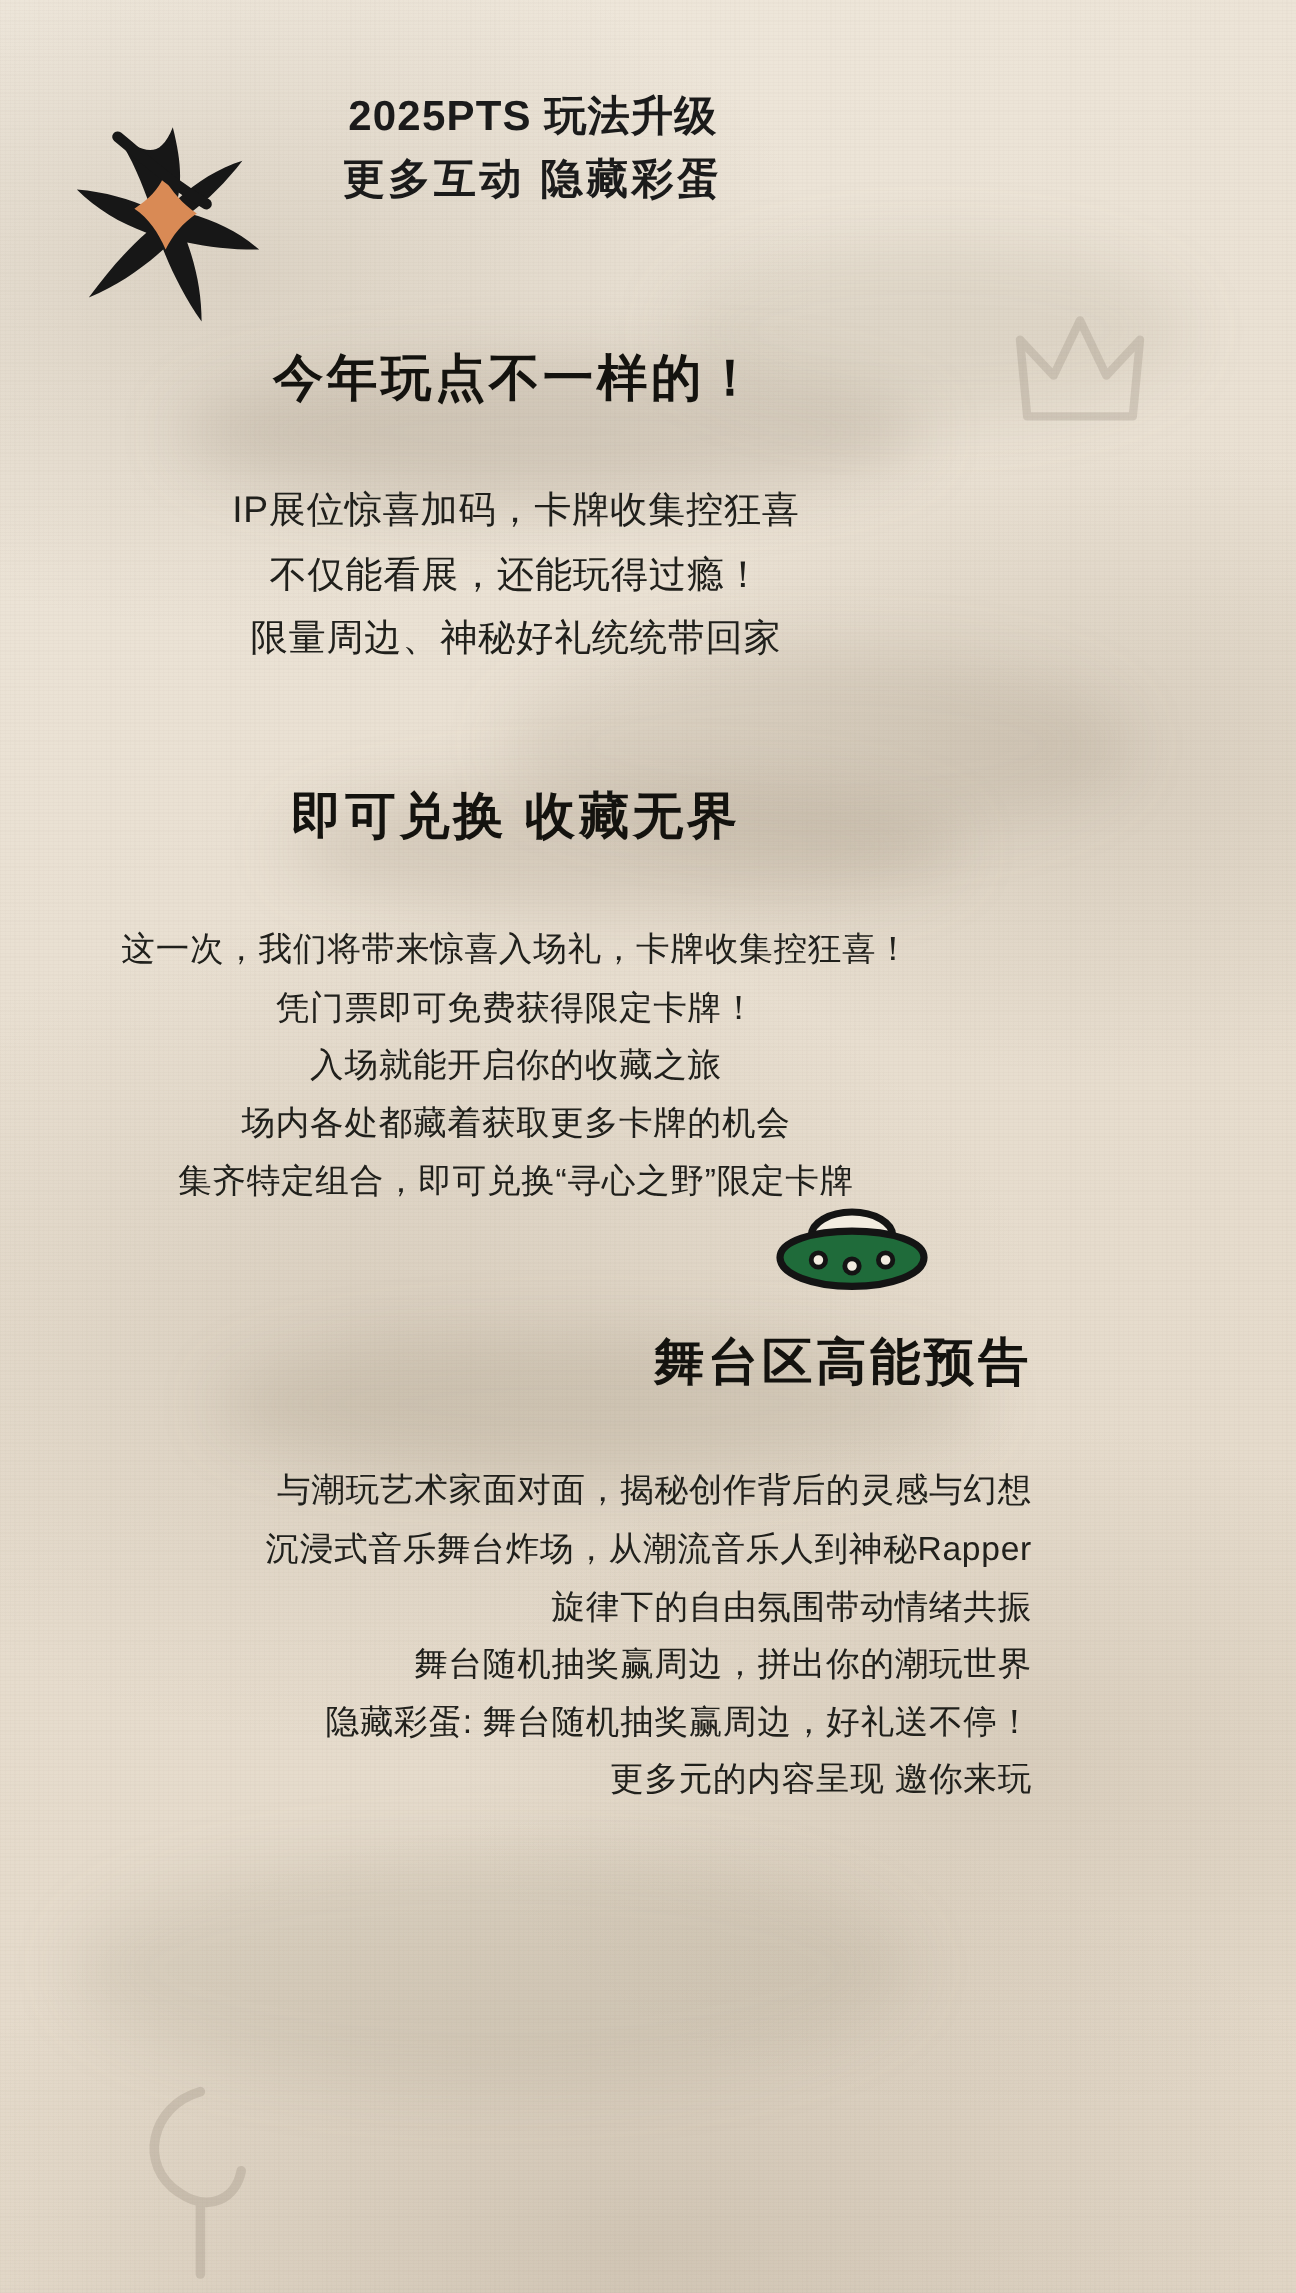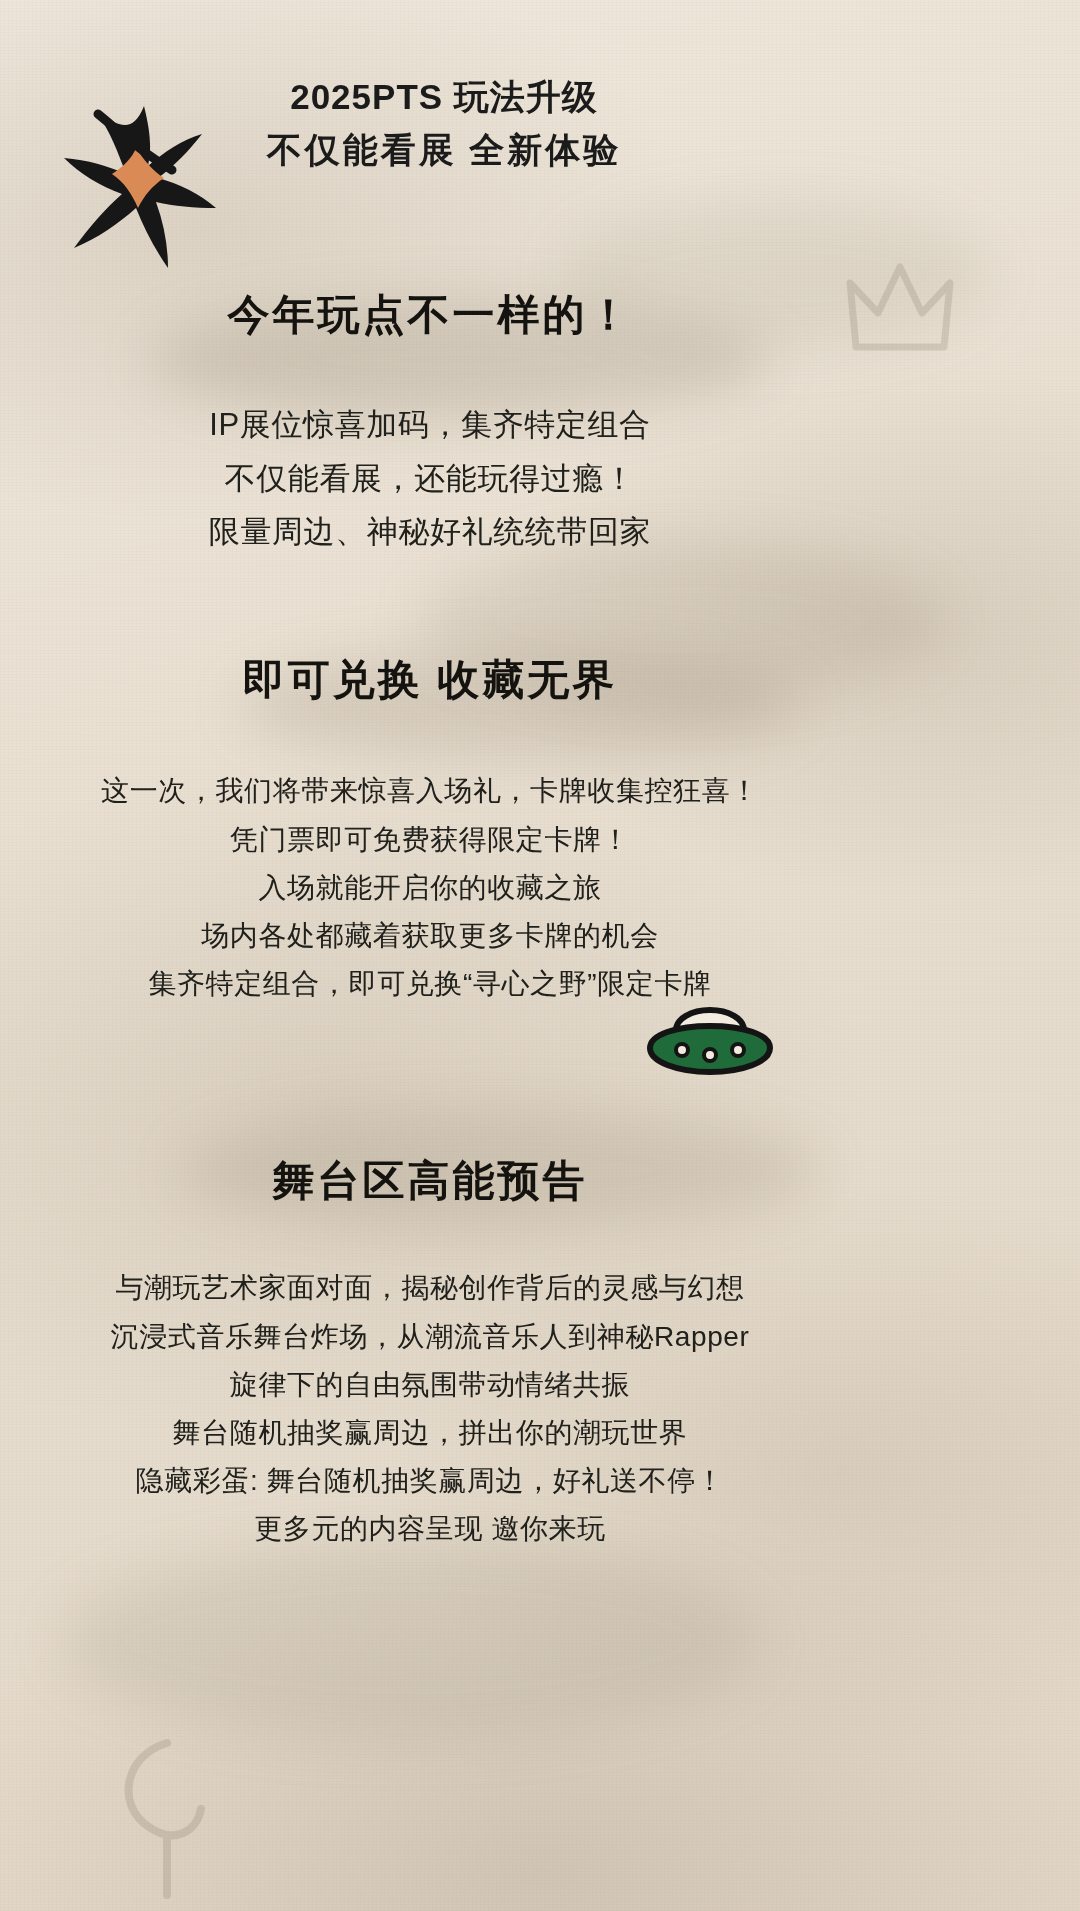--- a/index.html
+++ b/index.html
@@ -98,21 +98,21 @@
     font-size: 31px;
     color: #20201c;
     line-height: 1.72;
     letter-spacing: 0.6px;
     font-weight: 400;
   }
   .sec-body div { white-space: nowrap; }
 
   #sec1 { top: 290px; }
   #sec2 { top: 655px; }
-  #sec3 { top: 1156px; }
+  #sec3 { top: 1110px; text-align: right; }
 
   #sec2 .sec-body { margin-top: 62px; font-size: 28px; }
   #sec3 .sec-body { margin-top: 58px; font-size: 28px; }
 
   .ufo {
     position: absolute;
     right: 300px;
     top: 1000px;
     width: 140px;
     height: 90px;
@@ -151,27 +151,27 @@
                C106 152 96 132 88 112 C70 128 50 142 26 152 C42 130 58 112 74 98
                C52 90 32 78 16 62 C40 64 60 70 78 78 C70 56 62 36 50 18 C70 28 84 40 96 10 Z" fill="#171717"></path>
       <path d="M88 52 C96 64 104 74 116 82 C104 90 96 100 90 112 C84 98 76 86 64 78
                C76 70 84 62 88 52 Z" fill="#d98a55"></path>
       <path d="M50 18 C72 36 96 58 124 74" stroke="#171717" stroke-width="9" fill="none" stroke-linecap="round"></path>
     </svg>
   </div>
 
   <div class="headline">
     <div class="l1">2025PTS 玩法升级</div>
-    <div class="l2">不仅能看展 全新体验</div>
+    <div class="l2">更多互动 隐藏彩蛋</div>
   </div>
 
   <div class="section" id="sec1">
     <div class="sec-title">今年玩点不一样的！</div>
     <div class="sec-body">
-      <div>IP展位惊喜加码，集齐特定组合</div>
+      <div>IP展位惊喜加码，卡牌收集控狂喜</div>
       <div>不仅能看展，还能玩得过瘾！</div>
       <div>限量周边、神秘好礼统统带回家</div>
     </div>
   </div>
 
   <div class="section" id="sec2">
     <div class="sec-title">即可兑换 收藏无界</div>
     <div class="sec-body">
       <div>这一次，我们将带来惊喜入场礼，卡牌收集控狂喜！</div>
       <div>凭门票即可免费获得限定卡牌！</div>

